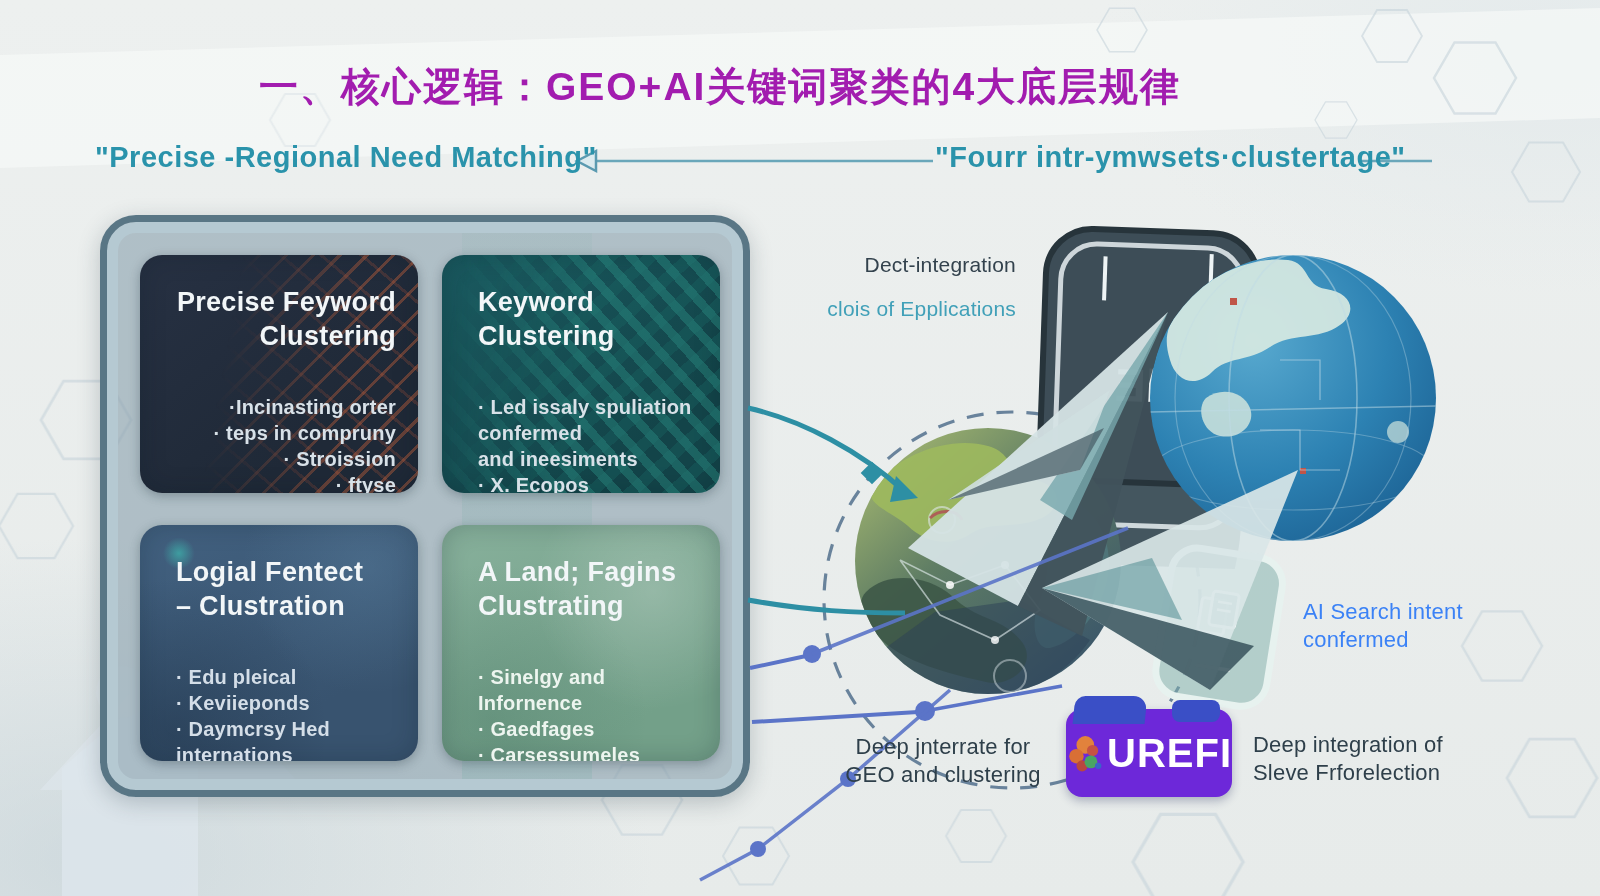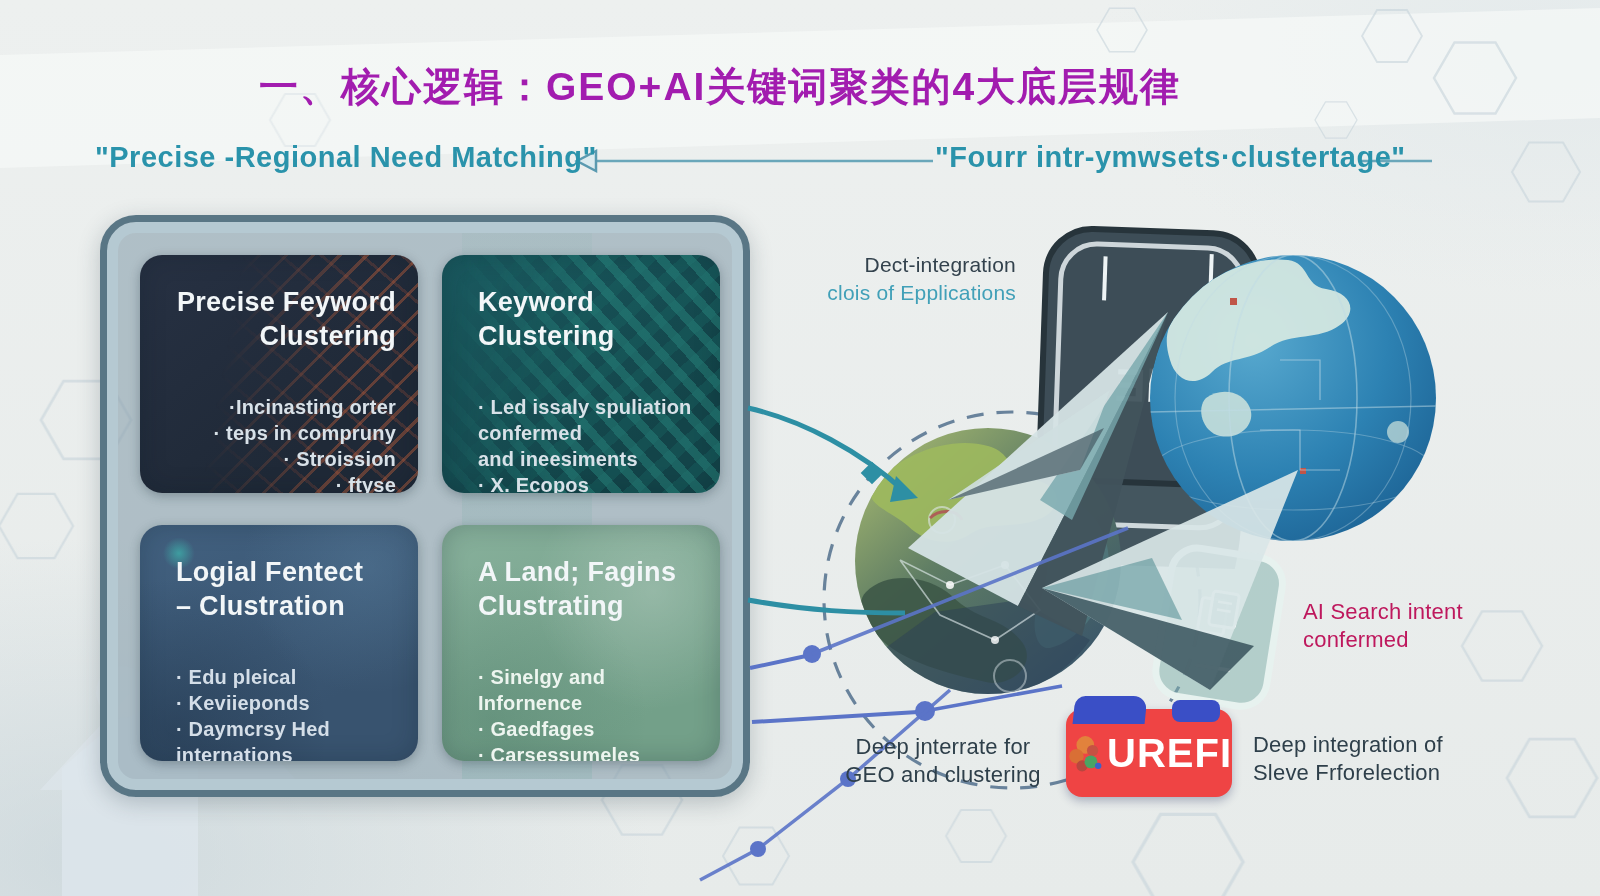--- a/index.html
+++ b/index.html
@@ -76,29 +76,29 @@
     background:
       radial-gradient(circle at 76% 28%, rgba(255,255,255,.2), transparent 44%),
       radial-gradient(circle at 18% 82%, rgba(38,88,70,.22), transparent 52%);
   }
   .card-4 .card-list { color:#edf5ef; }
   .card-3 .card-list { color:#d4dee8; }
 
   
   .lbl { position:absolute; z-index:6; font-size:21px; line-height:28px; letter-spacing:.2px; }
   .lbl-integration { left:808px; top:251px; width:208px; text-align:right; color:#33424d; }
-  .lbl-integration .teal { color:#41a0b8; }
-  .lbl-ai { left:1303px; top:598px; width:200px; color:#be185d; font-size:22px; line-height:28px; }
+  .lbl-integration .teal { color:#41a0b8;margin-top:16px; }
+  .lbl-ai { left:1303px; top:598px; width:200px; color:#3b82f6; font-size:22px; line-height:28px; }
   .lbl-deep-left { left:836px; top:733px; width:214px; text-align:center; color:#2e3f4a; font-size:22px; line-height:28px; }
   .lbl-deep-right { left:1253px; top:731px; width:220px; color:#2e3f4a; font-size:22px; line-height:28px; }
 
   
   .logo-folder {
     position:absolute; left:1066px; top:709px; width:166px; height:88px; z-index:6;
-    background:#ef4444; border-radius:16px;
+    background:#6d28d9; border-radius:16px;
     display:flex; align-items:center; justify-content:center; gap:4px;
     box-shadow:0 4px 10px rgba(30,40,90,.3);
   }
   .logo-folder::before {
     content:""; position:absolute; left:8px; top:-13px; width:72px; height:28px;
     background:#3a4fc6; border-radius:10px 14px 0 0; transform:skewX(-6deg);
   }
   .logo-folder::after {
     content:""; position:absolute; right:12px; top:-9px; width:48px; height:22px;
     background:#3a4fc6; border-radius:8px;

